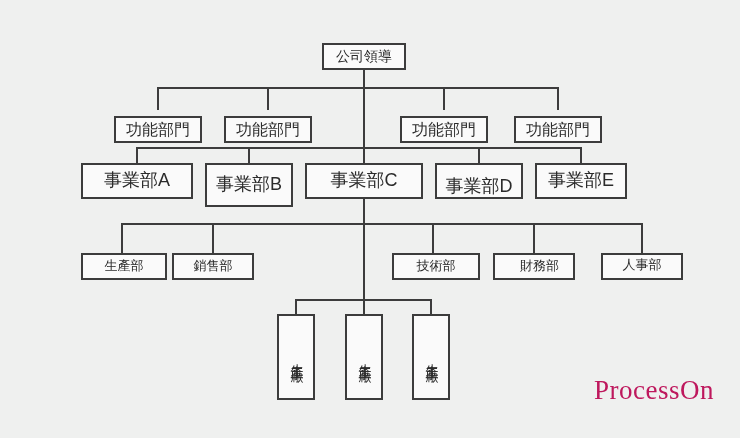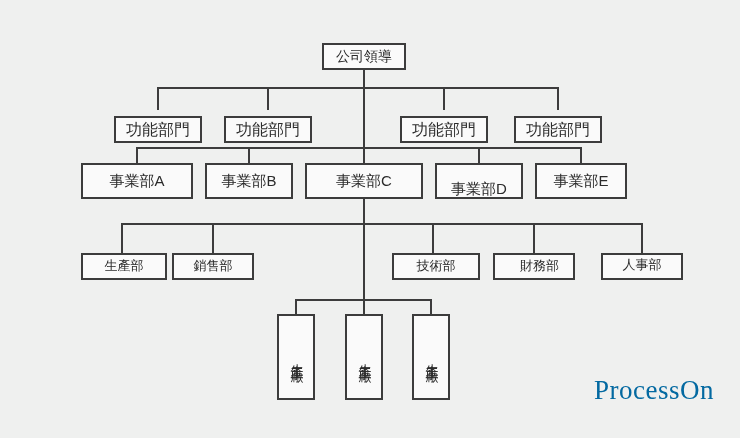--- a/index.html
+++ b/index.html
@@ -35,40 +35,40 @@
     justify-content: center;
     color: #2b2b2b;
     line-height: 1.1;
     white-space: nowrap;
   }
   .node-label {
     display: block;
   }
   .lvl1 { font-size: 14px; }
   .lvl2 { font-size: 16px; margin-top: 7px; }
-  .lvl3 { font-size: 15px; }
+  .lvl3 { font-size: 18px; }
   .lvl4 { font-size: 13px; }
   .factory {
     font-size: 13px;
     writing-mode: vertical-rl;
     text-orientation: upright;
     letter-spacing: 2px;
     line-height: 1.15;
   }
   .factory .node-label {
     writing-mode: vertical-rl;
     text-orientation: upright;
   }
   #watermark {
     position: absolute;
     right: 26px;
     bottom: 32px;
     font-family: "Liberation Serif", "DejaVu Serif", serif;
     font-size: 27px;
-    color: #0369a1;
+    color: #be185d;
     letter-spacing: 0.5px;
     user-select: none;
   }
 </style>
 </head>
 <body>
 
 <div id="chart">
 
   <svg id="connectors" viewBox="0 0 740 438" preserveAspectRatio="none" aria-hidden="true">
@@ -115,21 +115,21 @@
   <div class="node lvl2" style="left:400px; top:109px; width:88px; height:27px;">
     <span class="node-label">功能部門</span>
   </div>
   <div class="node lvl2" style="left:514px; top:109px; width:88px; height:27px;">
     <span class="node-label">功能部門</span>
   </div>
 
   <div class="node lvl3" style="left:81px; top:163px; width:112px; height:36px;">
     <span class="node-label">事業部A</span>
   </div>
-  <div class="node lvl3" style="left:205px; top:163px; width:88px; height:36px;">
+  <div class="node lvl3" style="left:205px; top:163px; width:88px; height:44px;">
     <span class="node-label">事業部B</span>
   </div>
   <div class="node lvl3" style="left:305px; top:163px; width:118px; height:36px;">
     <span class="node-label">事業部C</span>
   </div>
   <div class="node lvl3" style="left:435px; top:163px; width:88px; height:36px;align-items:flex-end;">
     <span class="node-label">事業部D</span>
   </div>
   <div class="node lvl3" style="left:535px; top:163px; width:92px; height:36px;">
     <span class="node-label">事業部E</span>

